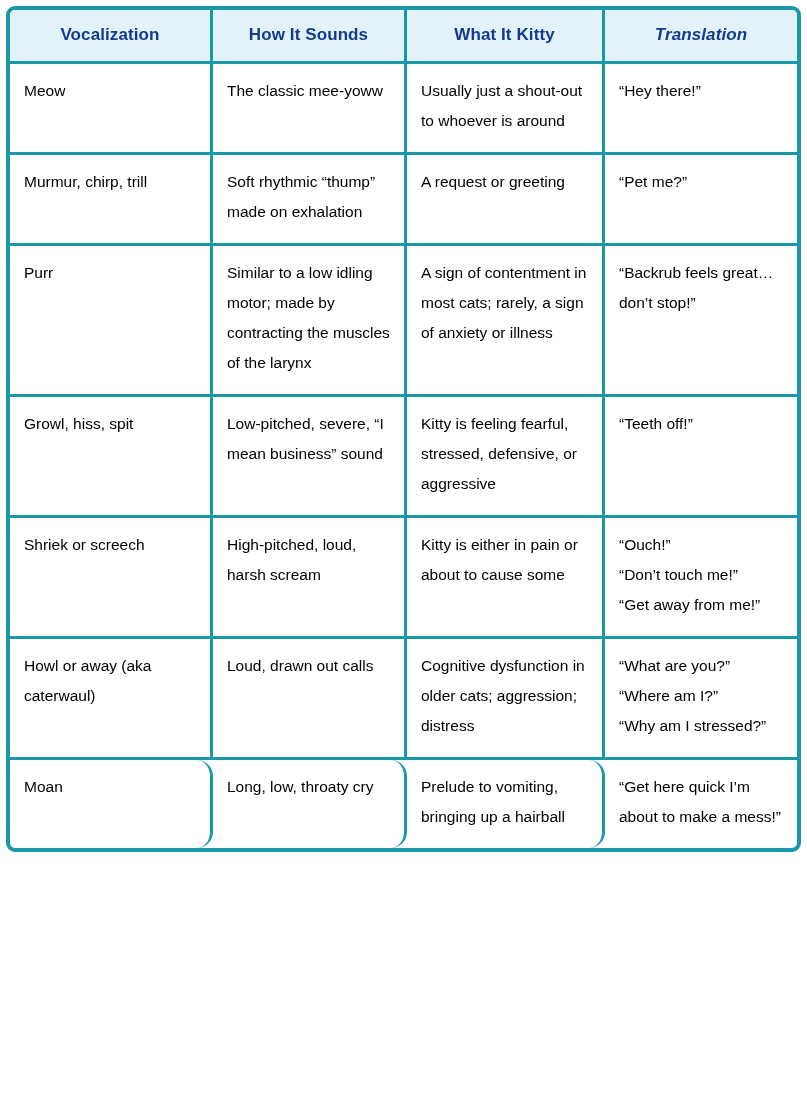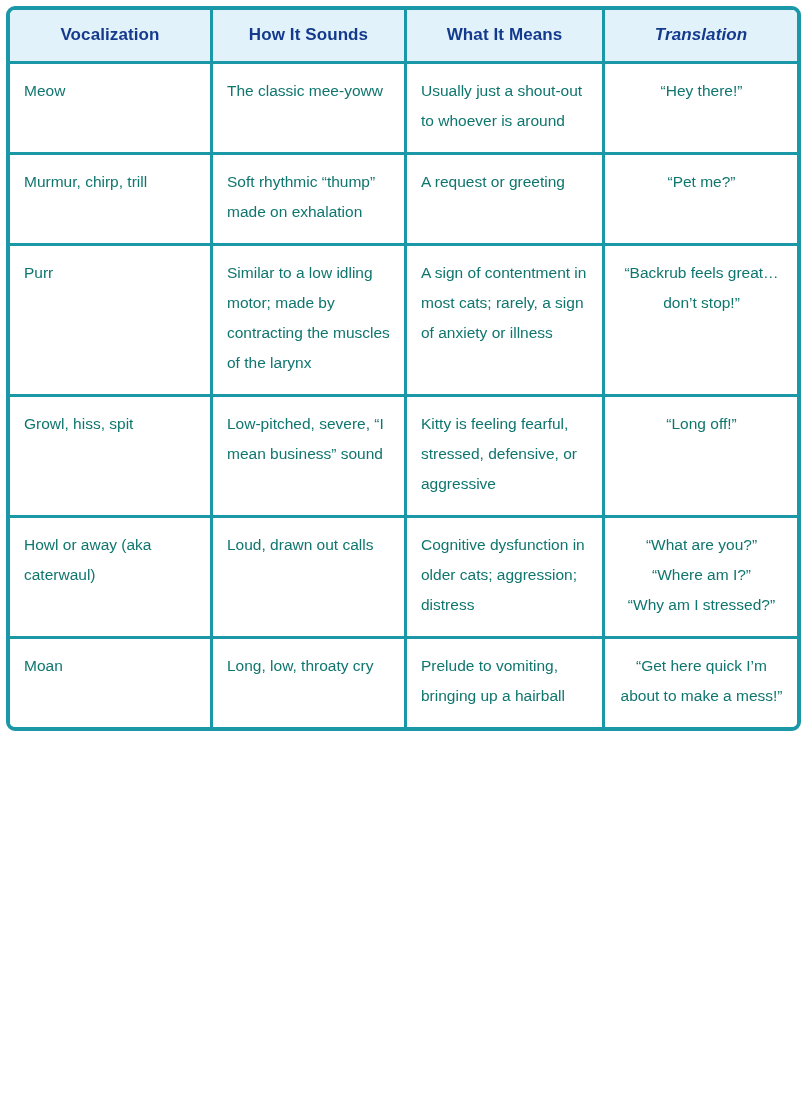--- a/index.html
+++ b/index.html
@@ -47,53 +47,52 @@
     text-align: center;
     padding: 15px 8px 16px 8px;
     border-right: 3px solid #1a98a8;
     border-bottom: 3px solid #1a98a8;
     letter-spacing: 0.1px;
   }
   thead th:last-child { border-right: none; font-style: italic; }
 
   tbody td {
     background: #ffffff;
-    color: #0f766e;
+    color: #000000;
     font-size: 15.5px;
     line-height: 30px;
     vertical-align: top;
     padding: 12px 13px 16px 14px;
     border-right: 3px solid #1a98a8;
     border-bottom: 3px solid #1a98a8;
     word-wrap: break-word;
   }
   tbody td:last-child { border-right: none; }
-  tbody tr:last-child td { border-bottom: none; }
+  tbody tr:last-child td { border-bottom: none; border-radius: 16px; }
 
   .trans-lines > span {
     display: block;
-    text-align: center;
   }
 </style>
 </head>
 <body>
 
 <div class="table-wrap">
   <table class="voc-table">
     <colgroup>
       <col class="c1">
         <col class="c2">
         <col class="c3">
         <col class="c4">
     </colgroup>
     <thead>
       <tr>
         <th>Vocalization</th>
         <th>How It Sounds</th>
-        <th>What It Means</th>
+        <th>What It Kitty</th>
         <th>Translation</th>
       </tr>
     </thead>
     <tbody>
         <tr>
           <td>Meow</td>
           <td>The classic mee-yoww</td>
           <td>Usually just a shout-out to whoever is around</td>
           <td>
             <div class="trans-lines">
@@ -120,21 +119,33 @@
               <span>“Backrub feels great… don’t stop!”</span>
             </div>
           </td>
         </tr>
         <tr>
           <td>Growl, hiss, spit</td>
           <td>Low-pitched, severe, “I mean business” sound</td>
           <td>Kitty is feeling fearful, stressed, defensive, or aggressive</td>
           <td>
             <div class="trans-lines">
-              <span>“Long off!”</span>
+              <span>“Teeth off!”</span>
+            </div>
+          </td>
+        </tr>
+        <tr>
+          <td>Shriek or screech</td>
+          <td>High-pitched, loud, harsh scream</td>
+          <td>Kitty is either in pain or about to cause some</td>
+          <td>
+            <div class="trans-lines">
+              <span>“Ouch!”</span>
+              <span>“Don’t touch me!”</span>
+              <span>“Get away from me!”</span>
             </div>
           </td>
         </tr>
         <tr>
           <td>Howl or away (aka caterwaul)</td>
           <td>Loud, drawn out calls</td>
           <td>Cognitive dysfunction in older cats; aggression; distress</td>
           <td>
             <div class="trans-lines">
               <span>“What are you?”</span>

